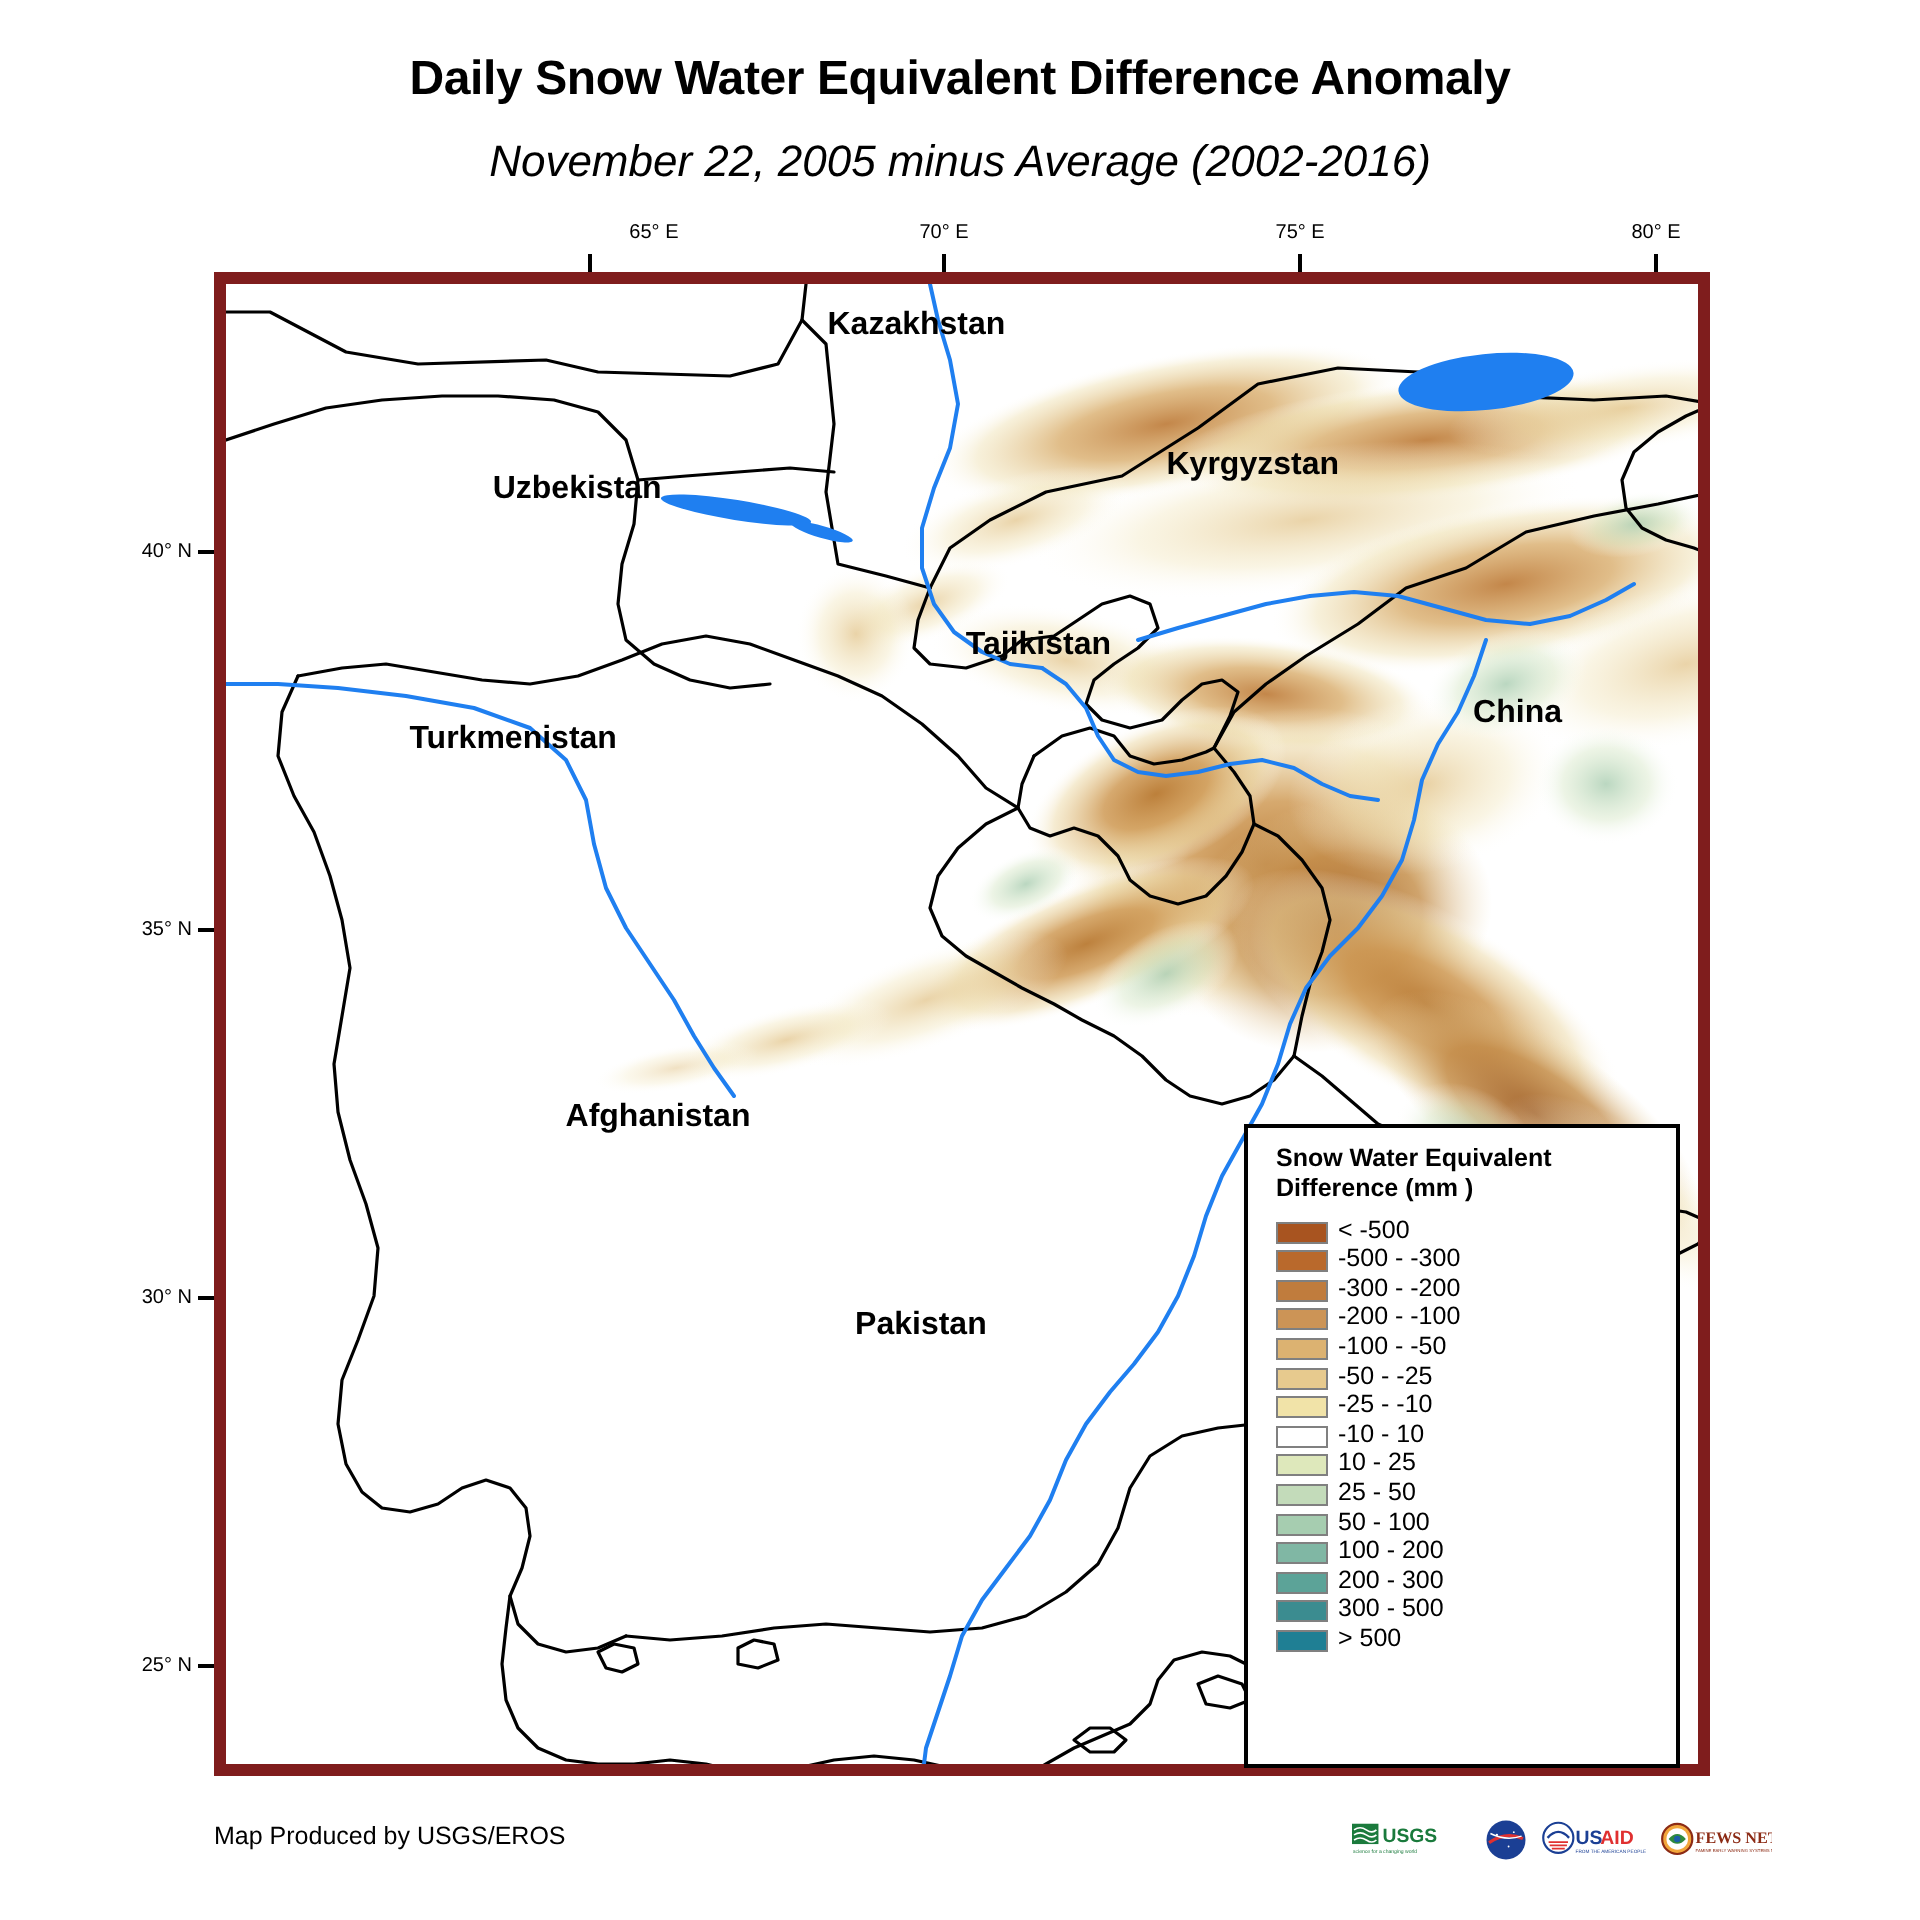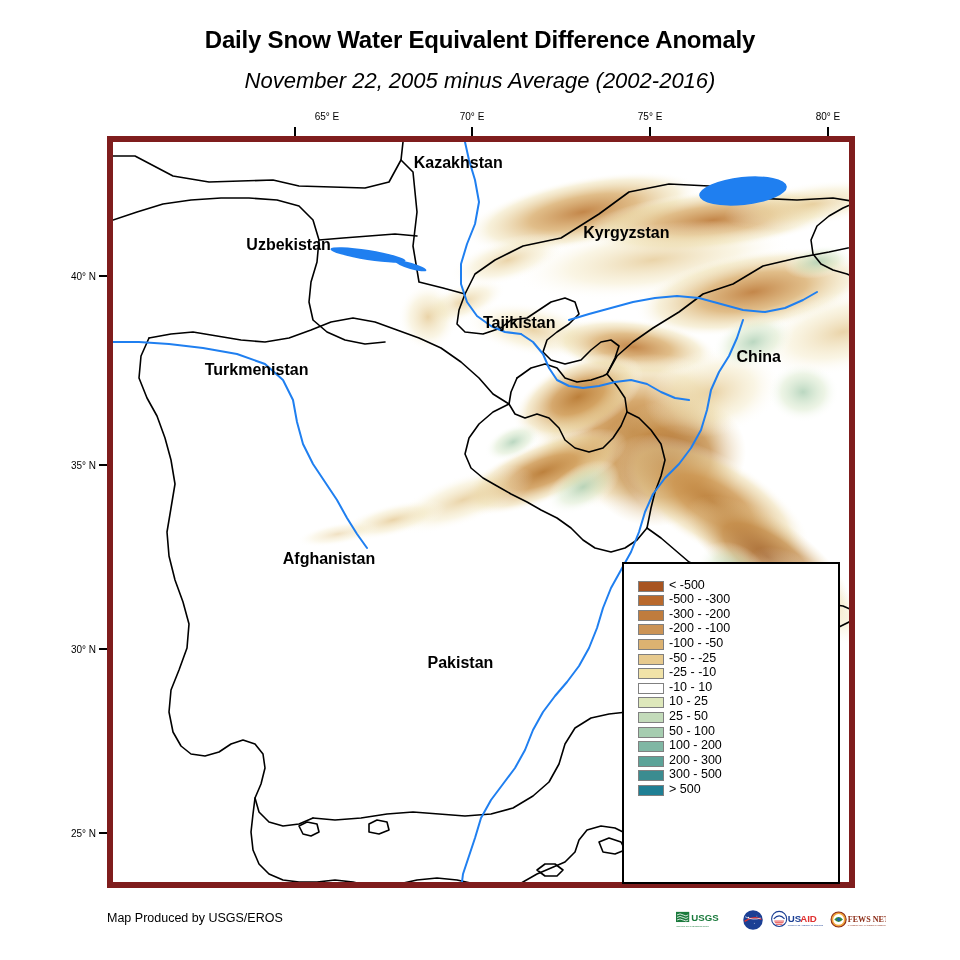--- a/index.html
+++ b/index.html
@@ -338,20 +338,24 @@
       <div class="country-label" style="left: 513.36px; top: 91px;">Kyrgyzstan</div>
       <div class="country-label" style="left: 406.224px; top: 181.016px;">Tajikistan</div>
       <div class="country-label" style="left: 645.792px; top: 215.424px;">China</div>
       <div class="country-label" style="left: 143.592px; top: 228.14px;">Turkmenistan</div>
       <div class="country-label" style="left: 216px; top: 368.764px; margin-top: 48px;">Afghanistan</div>
       <div class="country-label" style="left: 347.448px; top: 520.608px;">Pakistan</div>
     </div>
 </div>
 
 <div id="legend">
+  <div id="legend-title">
+    <div>Snow Water Equivalent</div>
+    <div>Difference (mm )</div>
+  </div>
   <div id="legend-items">
       <div class="legend-row">
         <div class="legend-swatch" style="background: rgb(168, 84, 32);"></div>
         <div class="legend-text">&lt; -500</div>
       </div>
       <div class="legend-row">
         <div class="legend-swatch" style="background: rgb(185, 105, 44);"></div>
         <div class="legend-text">-500 - -300</div>
       </div>
       <div class="legend-row">

